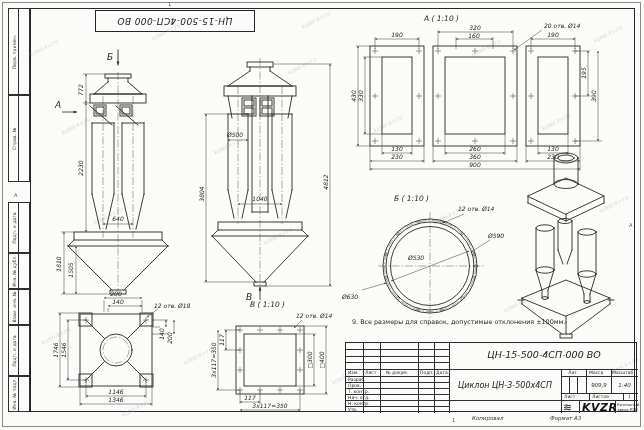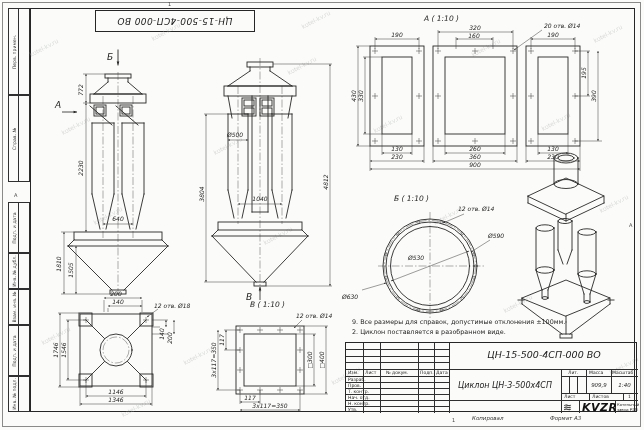--- a/index.html
+++ b/index.html
@@ -382,21 +382,20 @@
       <path d="M30 166L74 148L118 166L74 184Z"></path>
       <path d="M30 166V172M118 166V172M74 184V190"></path>
       <path d="M30 172L70 202M118 172L78 202M74 190L74 202"></path>
       <rect x="68" y="202" width="12" height="4"></rect>
       <path d="M26 168h6M116 168h6"></path>
     </g>
   </svg>
 
   <div class="note">
     <div>9. Все размеры для справок, допустимые отклонения ±100мм.</div>
-    <div>2. Циклон поставляется в разобранном виде.</div>
   </div>
 
   <div class="tb">
 
     <div class="l" style="left:17px;top:0;width:1px;height:70px"></div>
     <div class="l" style="left:34px;top:0;width:1px;height:70px"></div>
     <div class="l" style="left:72px;top:0;width:1px;height:70px"></div>
     <div class="l" style="left:88px;top:0;width:1px;height:70px"></div>
     <div class="l" style="left:103px;top:0;width:1px;height:70px"></div>
     <div class="l" style="left:215px;top:26px;width:1px;height:44px"></div>

